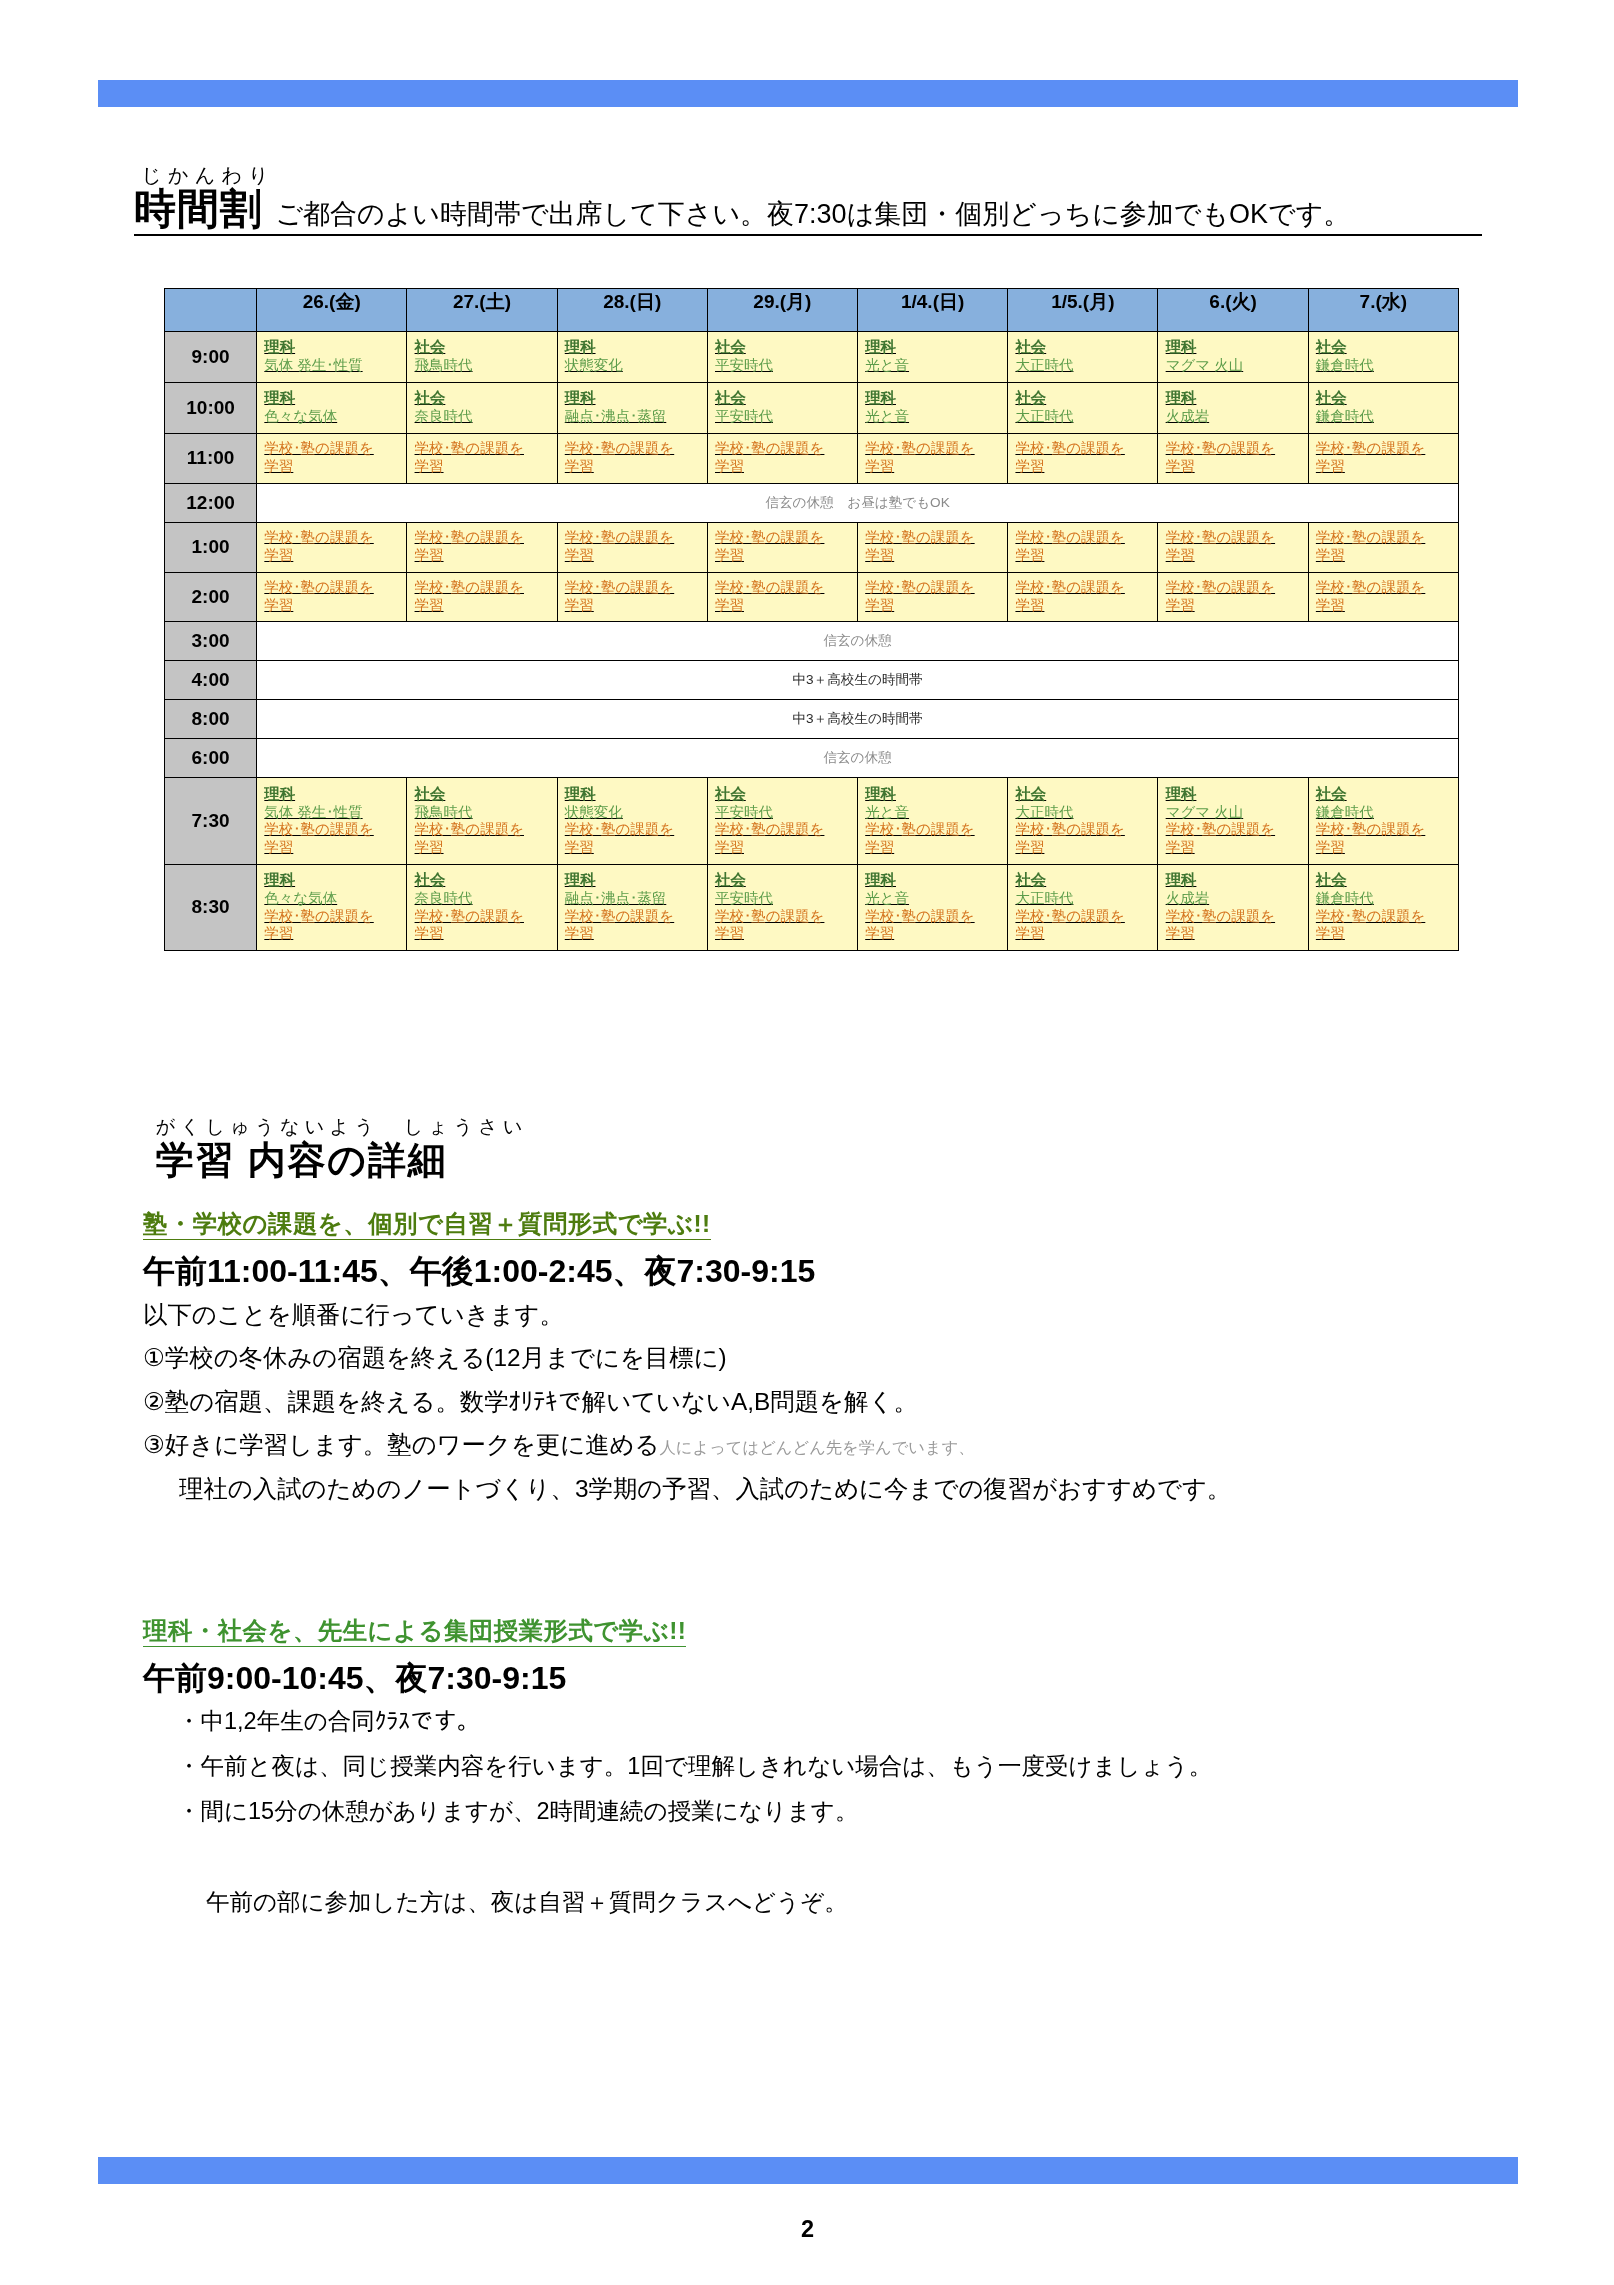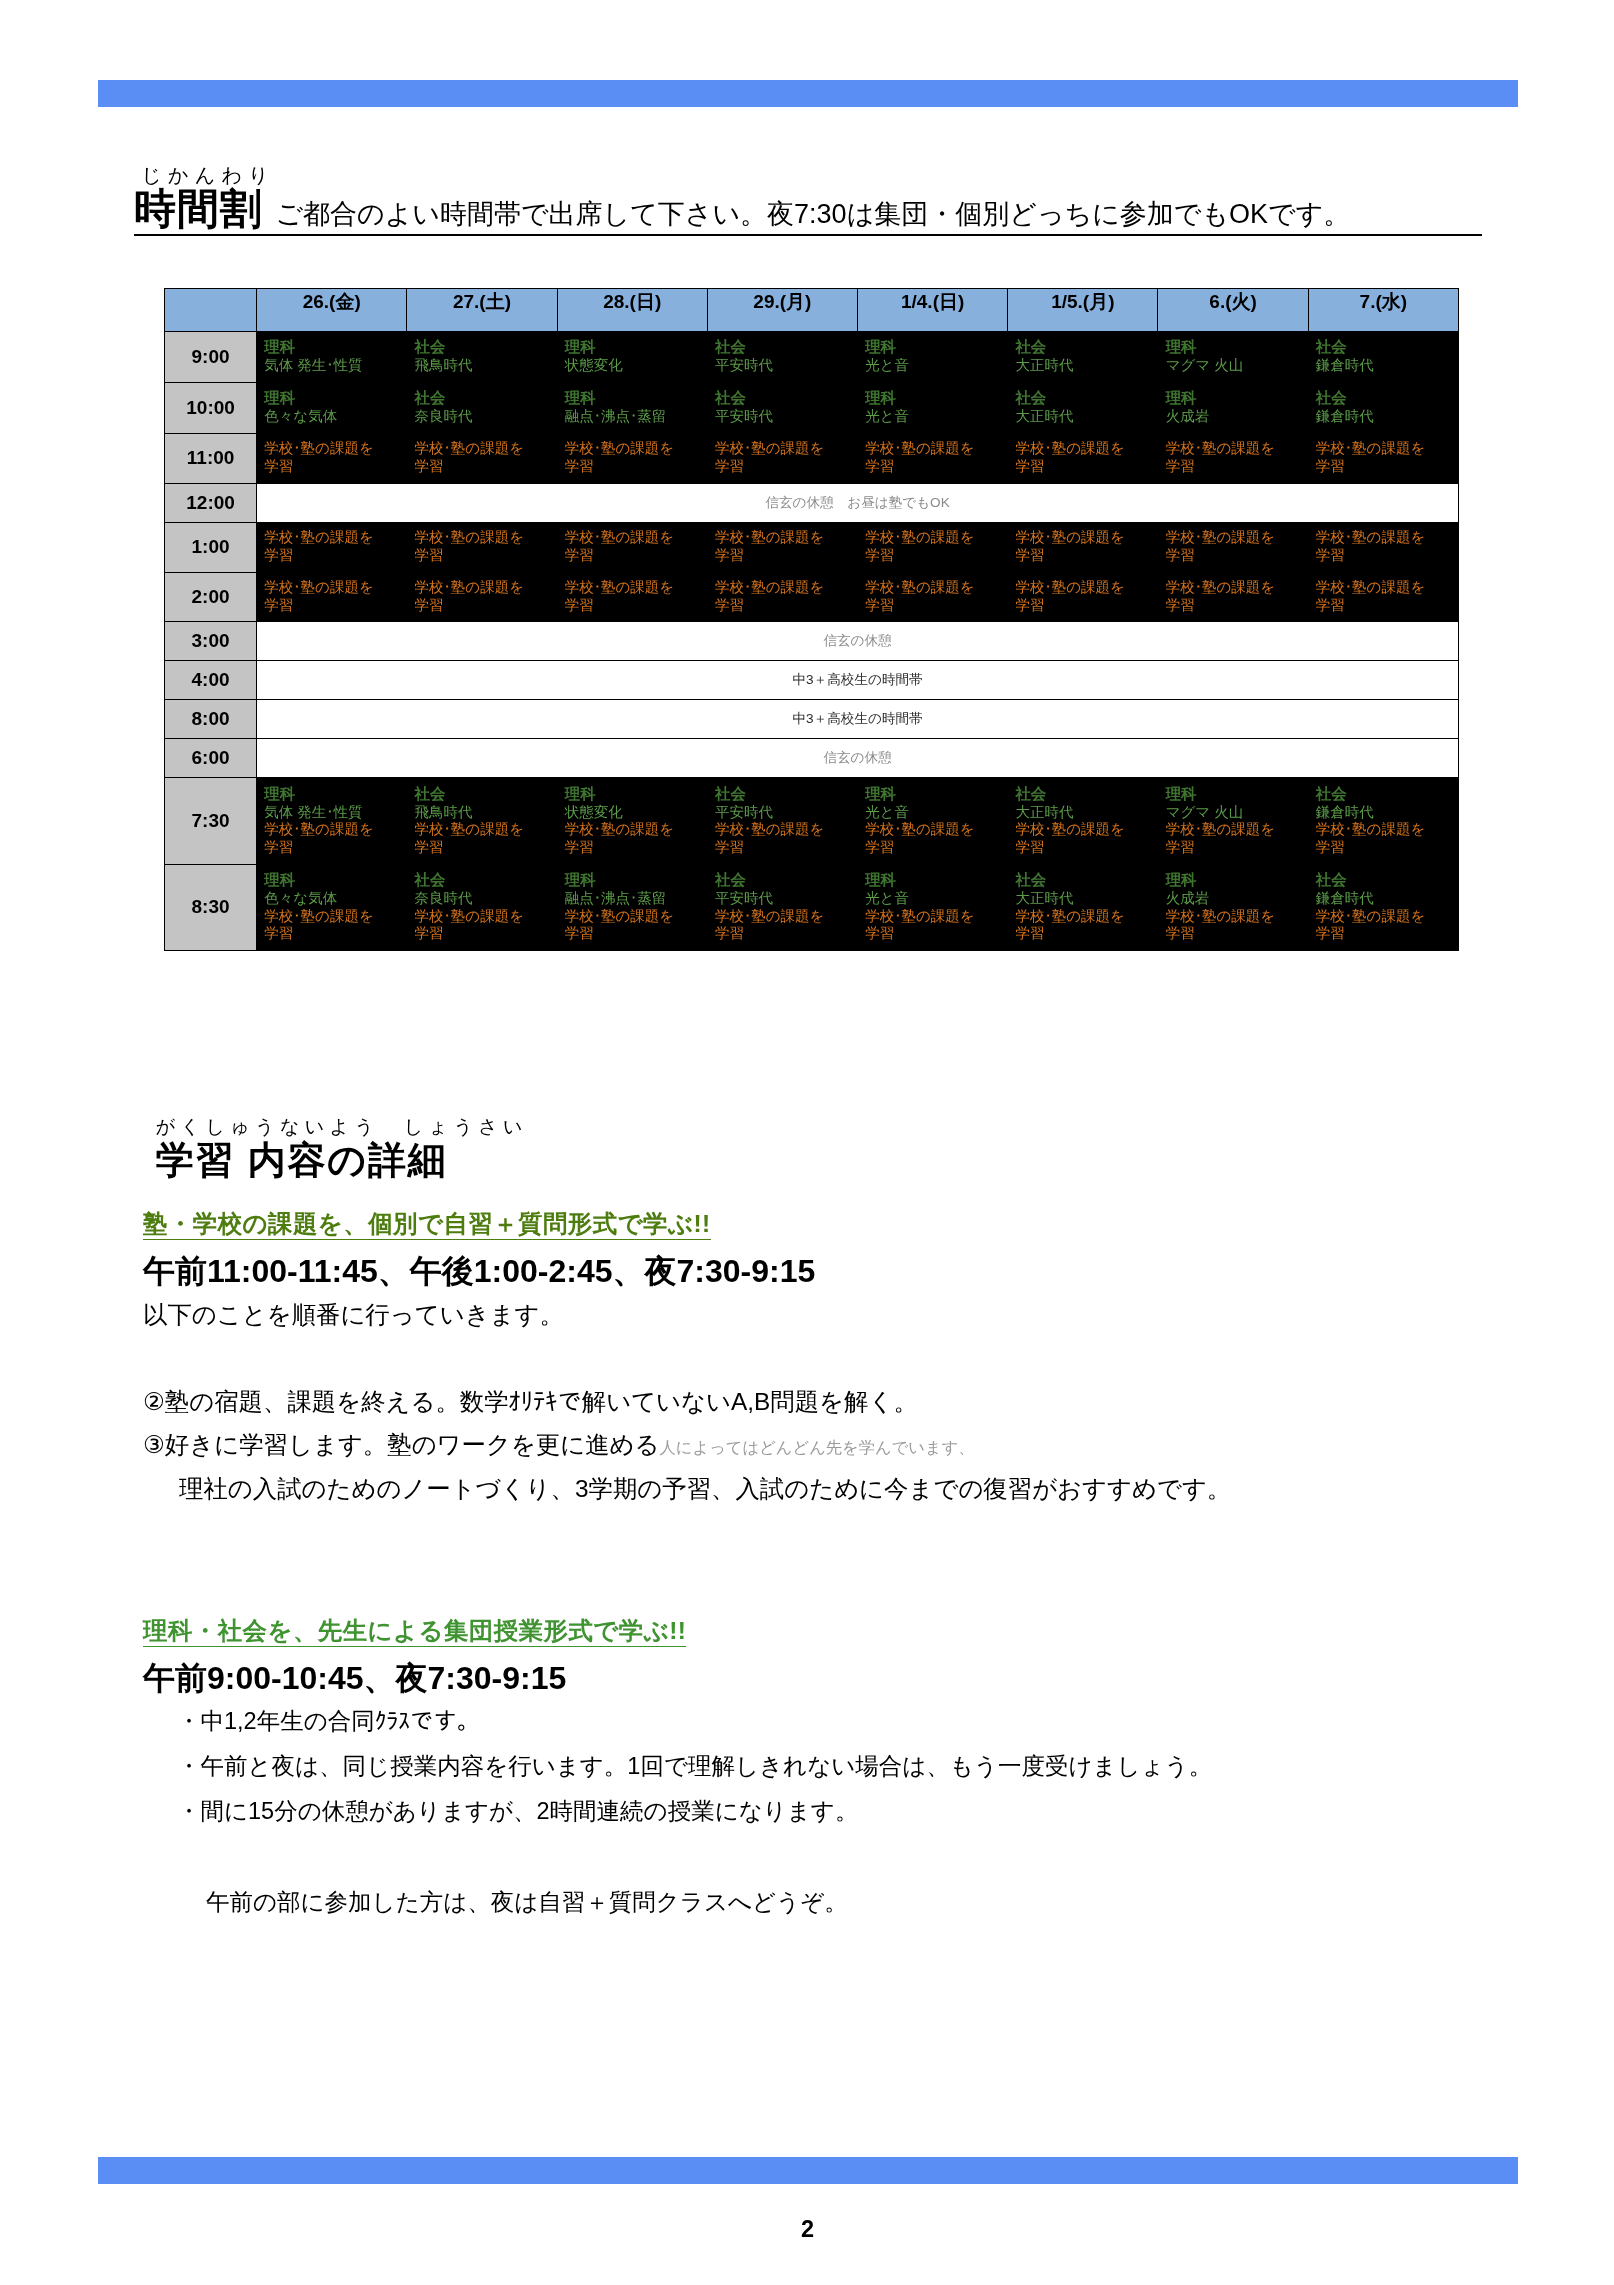--- a/index.html
+++ b/index.html
@@ -111,21 +111,21 @@
   td.time-cell {
     background: #c4c4c4;
     text-align: center;
     vertical-align: middle;
     font-size: 19px;
     font-weight: bold;
     color: #000;
   }
 
   td.slot {
-    background: #000000;
+    background: #fef9c3;
     padding: 6.3px 5.4px 7.2px 7.2px;
     line-height: 1.22;
     text-decoration: underline;
   }
   .subject {
     color: #3f7530;
     font-weight: bold;
     font-size: 15.4px;
     display: block;
   }
@@ -569,20 +569,21 @@
   </table>
 
   <div class="section-heading" style="top:1114px;">
     <div class="furigana2">がくしゅうないよう　しょうさい</div>
     <div class="heading-main">学習 内容の詳細</div>
   </div>
 
   <div class="sub-heading orange" style="top:1210px;">塾・学校の課題を、個別で自習＋質問形式で学ぶ!!</div>
   <div class="times-line" style="top:1254px;">午前11:00-11:45、午後1:00-2:45、夜7:30-9:15</div>
   <div class="body-line" style="top:1301px;">以下のことを順番に行っていきます。</div>
+  <div class="body-line" style="top:1344px;">①学校の冬休みの宿題を終える(12月までにを目標に)</div>
   <div class="body-line" style="top:1388px;">②塾の宿題、課題を終える。数学ｵﾘﾃｷで解いていないA,B問題を解く。</div>
   <div class="body-line" style="top:1431px;"><span>③好きに学習します。塾のワークを更に進める</span><span class="note-small">人によってはどんどん先を学んでいます、</span></div>
   <div class="body-line indent" style="top:1475px;">理社の入試のためのノートづくり、3学期の予習、入試のために今までの復習がおすすめです。</div>
 
   <div class="sub-heading green" style="top:1617px;">理科・社会を、先生による集団授業形式で学ぶ!!</div>
   <div class="times-line" style="top:1661px;">午前9:00-10:45、夜7:30-9:15</div>
 
   <div class="bullet-line" style="top:1708px;">・中1,2年生の合同ｸﾗｽです。</div>
   <div class="bullet-line" style="top:1753px;">・午前と夜は、同じ授業内容を行います。1回で理解しきれない場合は、もう一度受けましょう。</div>
   <div class="bullet-line" style="top:1798px;">・間に15分の休憩がありますが、2時間連続の授業になります。</div>

